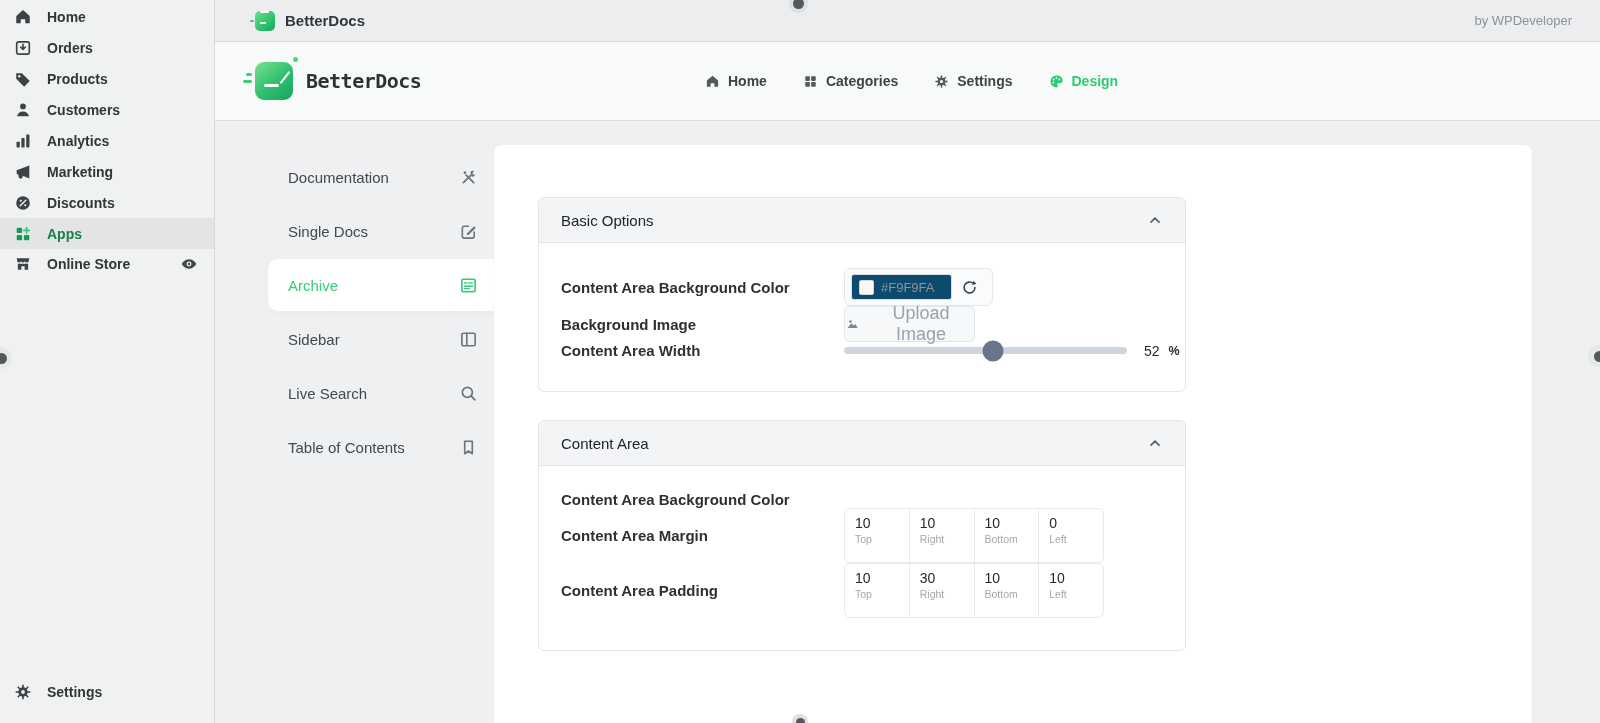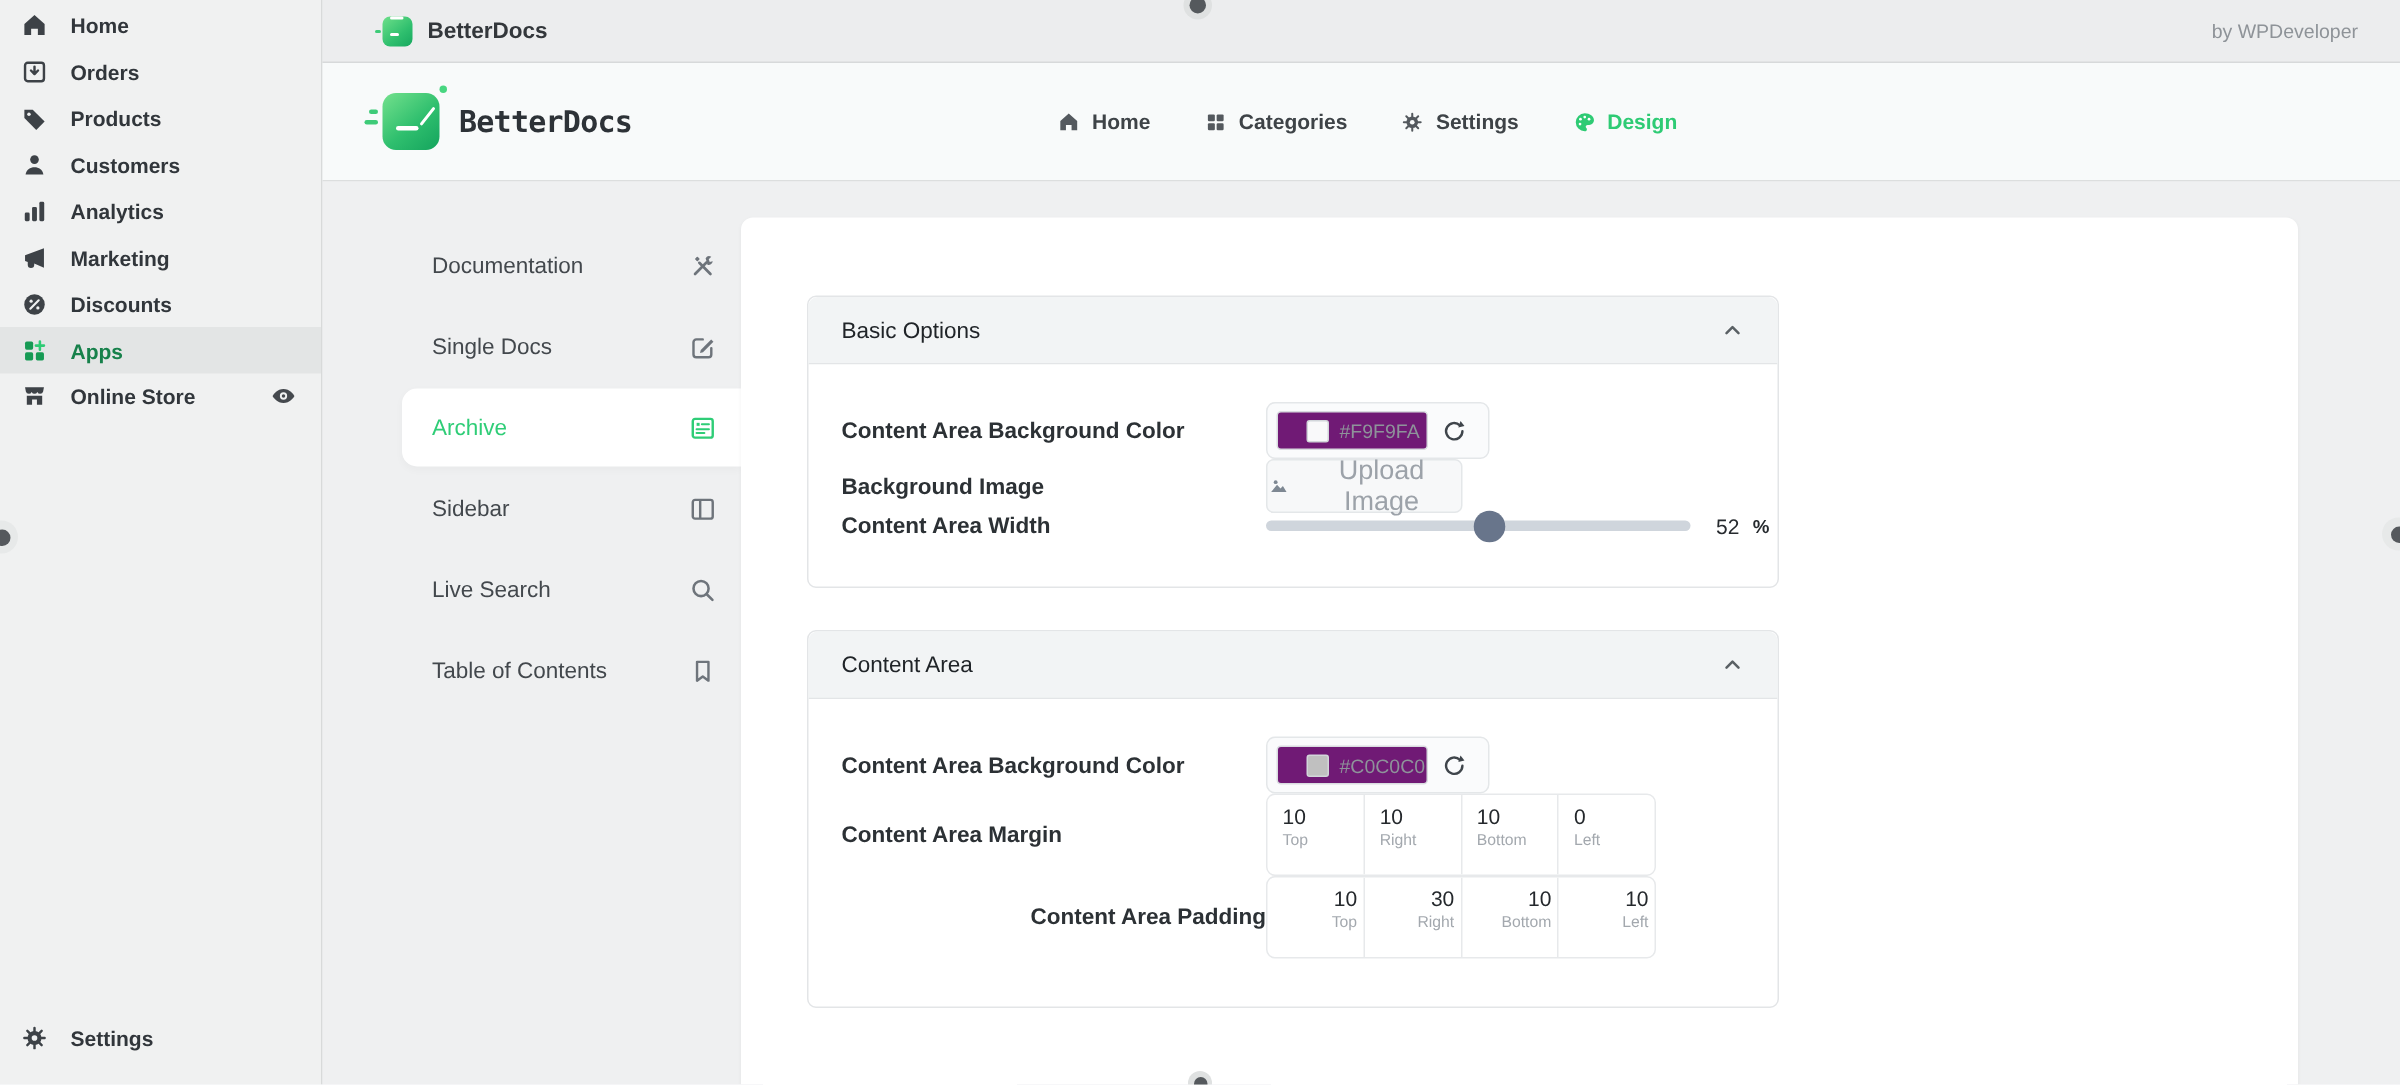--- a/index.html
+++ b/index.html
@@ -83,22 +83,22 @@
                display:flex; align-items:center; padding:0 22px; }
   .card-title { font-size:15px; font-weight:400; color:#202428; }
   .collapse { margin-left:auto; width:16px; height:16px; color:#5a6064; cursor:pointer; }
   .card-body { padding:25px 22px 32px; }
   .frow { display:flex; align-items:center; }
   .frow + .frow { margin-top:0; }
   .flabel { width:283px; min-width:283px; font-size:15px; font-weight:600; color:#2c3135; }
 
   .color-field { height:38px; width:149px; background:#fafbfc; border:1px solid #e4e7e9; border-radius:6px;
                  display:flex; align-items:center; padding:0 9px 0 6px; }
-  .color-input { height:26px; width:101px; background:#701a75; border:1px solid #d9dce0; border-radius:3px;
-                 display:flex; align-items:center; padding:0 19px; gap:7px; }
+  .color-input { height:26px; width:101px; background:#0c4a6e; border:1px solid #d9dce0; border-radius:3px;
+                 display:flex; align-items:center; padding:0 7px; gap:7px; }
   .swatch { width:15px; height:15px; border-radius:2px; border:1px solid #d2d6da; flex:0 0 15px; }
   .hex { font-size:13px; color:#8e939a; }
   .refresh { margin-left:9px; width:17px; height:17px; color:#3f454b; cursor:pointer; }
 
   .upload-btn { height:36px; width:131px; background:#f7f8f9; border:1px solid #e4e7e9; border-radius:5px;
                 display:flex; align-items:center; justify-content:center; gap:8px; cursor:pointer;
                 font-family:inherit; }
   .upload-btn .ico { width:16px; height:16px; color:#7e8893; }
   .upload-btn span { font-size:18px; color:#9ca2a9; }
 
@@ -108,21 +108,21 @@
                   background:#68758b; transform:translate(-50%,-50%); cursor:grab; }
   .slider-val { margin-left:17px; font-size:14px; font-weight:500; color:#262a2e; }
   .slider-unit { margin-left:9px; font-size:12.5px; font-weight:600; color:#262a2e; }
 
   .numgroup { display:flex; width:260px; border:1px solid #e7e9eb; border-radius:6px; background:#fff; overflow:hidden; }
   .numcell { flex:1; padding:6px 4px 17px 10px; cursor:text; }
   .numcell + .numcell { border-left:1px solid #e7e9eb; }
   .numval { font-size:14px; font-weight:500; color:#24282c; line-height:1.2; }
   .numpos { font-size:10.5px; color:#a3a8ae; margin-top:1px; }
 
-  .gap22 { margin-top:22px; } .gap16 { margin-top:16px; } .gap18 { margin-top:18px; } .gap12 { margin-top:12px;text-align:right; }
+  .gap22 { margin-top:22px; } .gap16 { margin-top:16px; } .gap18 { margin-top:18px; } .gap12 { margin-top:12px; }
 
   
   .edge { position:absolute; border-radius:50%; background:#e7e9e9; display:flex;
           align-items:center; justify-content:center; z-index:20; }
   .edge i { width:11px; height:11px; border-radius:50%; background:#55595d; }
   .edge.left  { width:22px; height:22px; left:-10px; top:347px; }
   .edge.right { width:22px; height:22px; right:-10px; top:345px; }
   .dot { position:absolute; border-radius:50%; background:#dfe1e1; display:flex;
          align-items:center; justify-content:center; z-index:20; }
   .dot i { border-radius:50%; background:#55595d; }
@@ -514,31 +514,20 @@
             <span class="card-title">Content Area</span>
             <span class="collapse">
                 <svg>
                   <use href="#i-chevup"></use>
                 </svg>
               </span>
           </header>
           <div class="card-body">
             <div class="frow">
               <span class="flabel">Content Area Background Color</span>
-              <div class="color-field">
-                <div class="color-input">
-                  <span class="swatch" style="background: rgb(192, 192, 192);"></span>
-                  <span class="hex">#C0C0C0</span>
-                </div>
-                <span class="refresh">
-                    <svg>
-                      <use href="#i-refresh"></use>
-                    </svg>
-                  </span>
-              </div>
             </div>
             <div class="frow gap18">
               <span class="flabel">Content Area Margin</span>
               <div class="numgroup">
                 <div class="numcell">
                   <div class="numval">10</div>
                   <div class="numpos">Top</div>
                 </div>
                 <div class="numcell">
                   <div class="numval">10</div>

